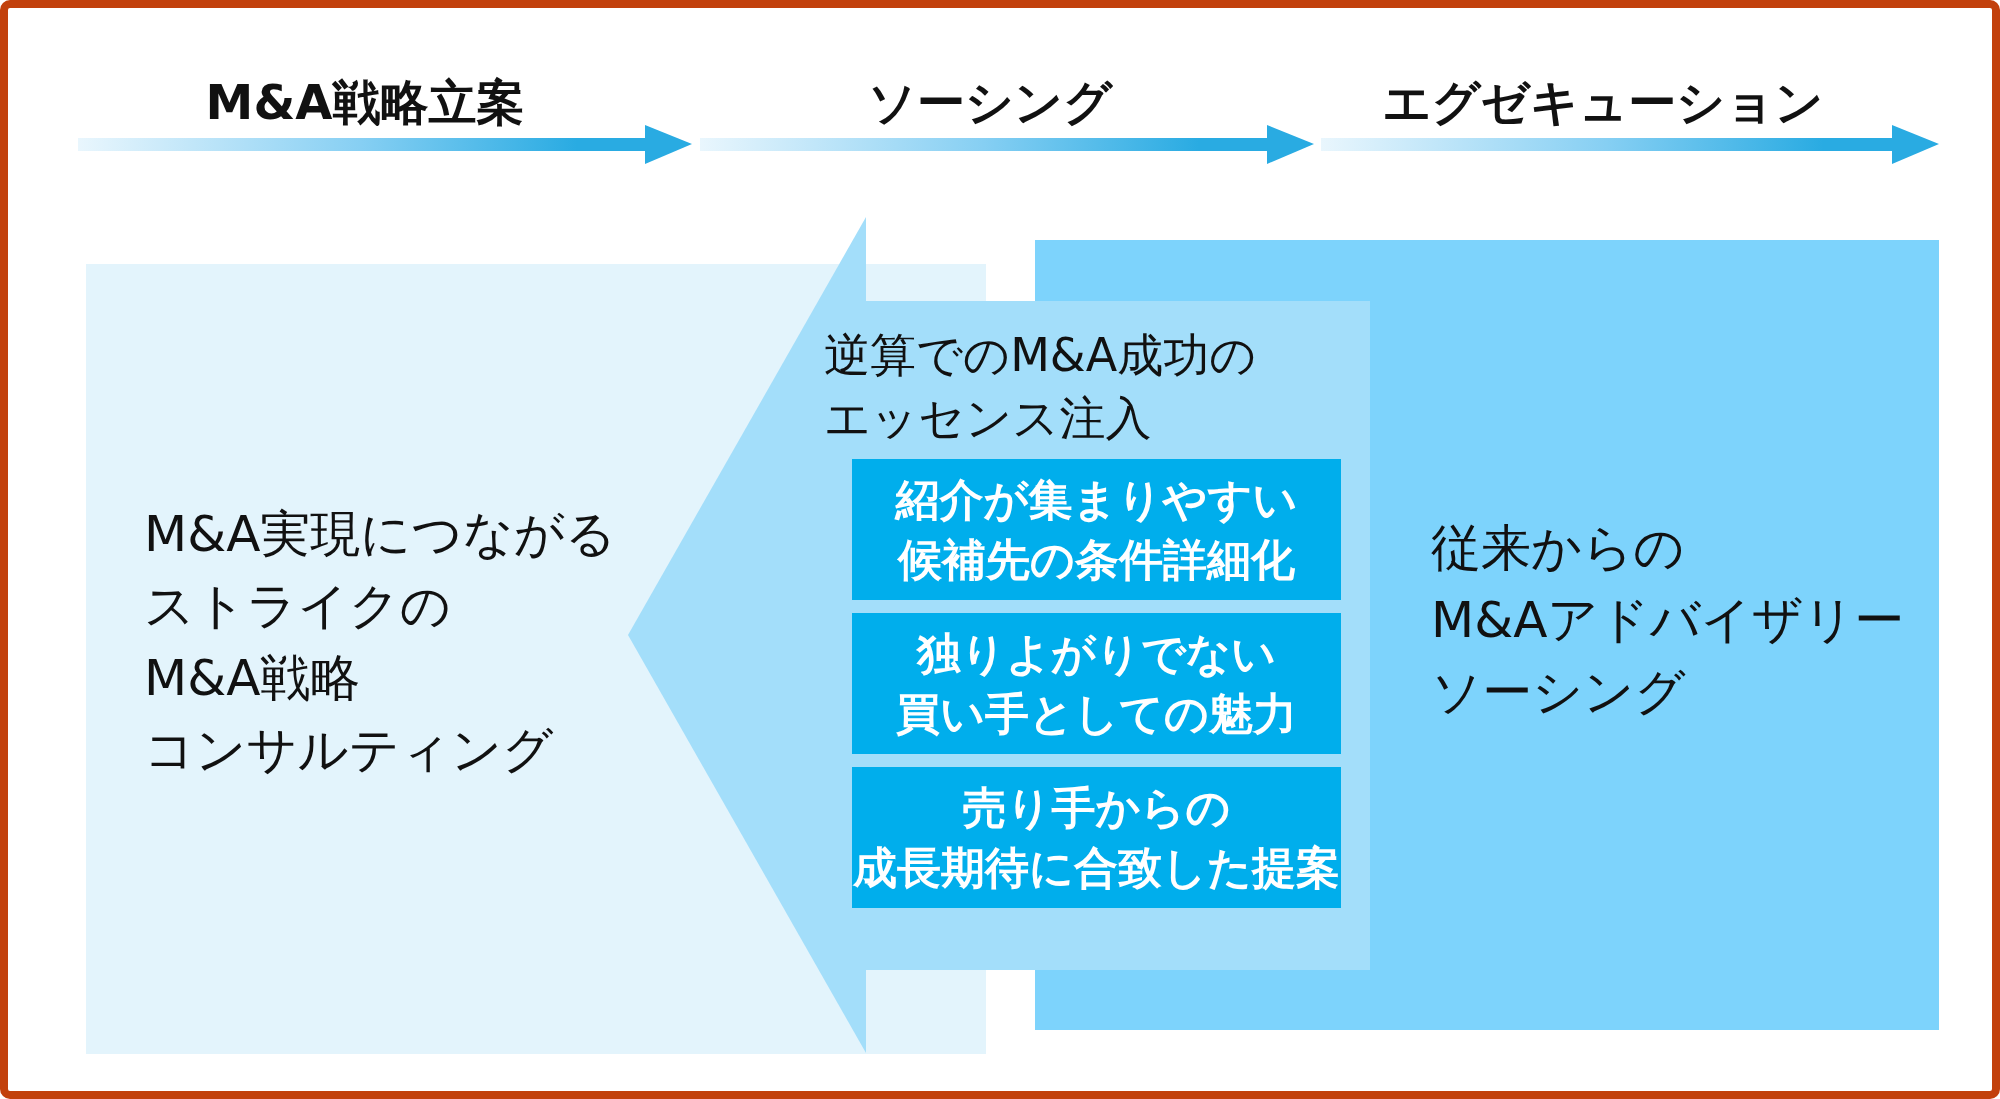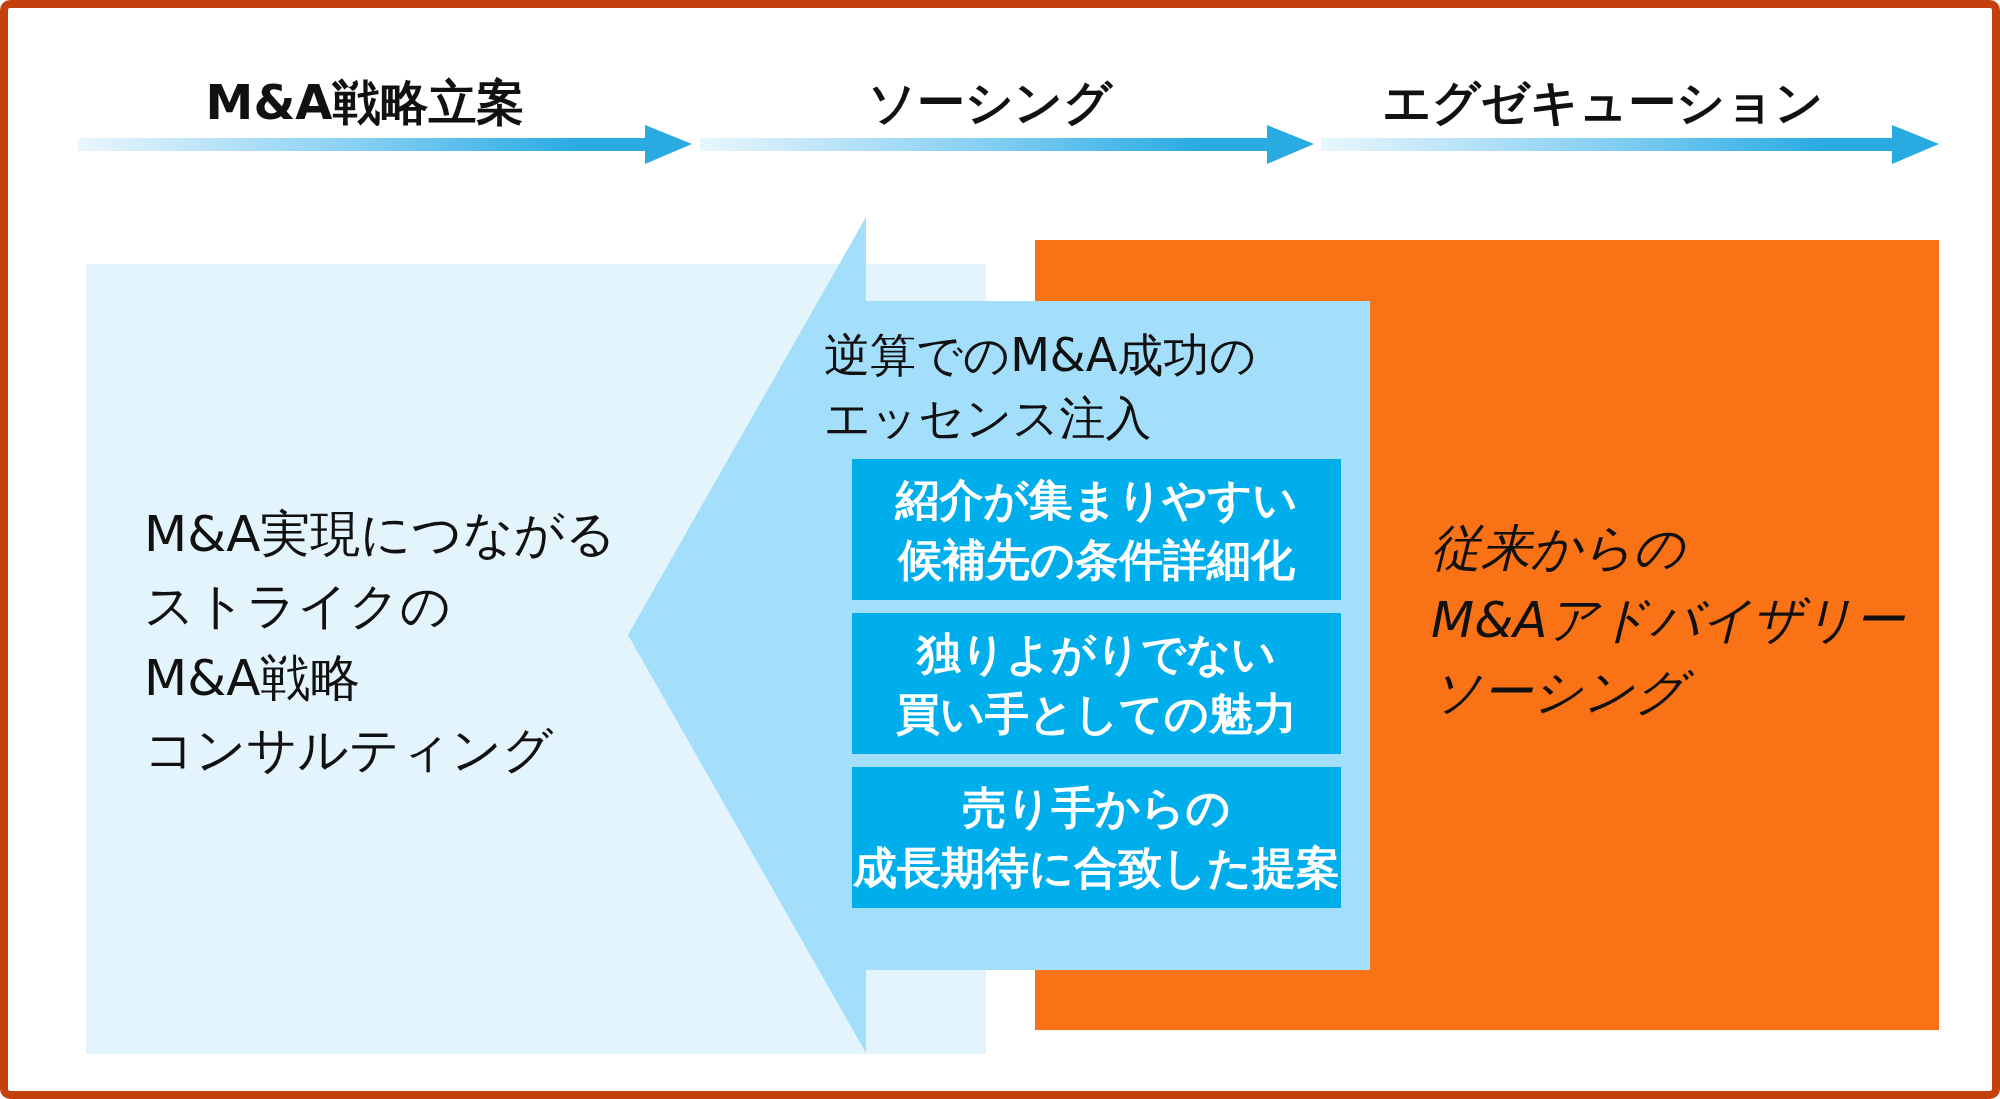--- a/index.html
+++ b/index.html
@@ -29,21 +29,21 @@
     position: absolute;
     left: 0; top: 0;
     width: 2000px; height: 1099px;
   }
   .panel {
     position: absolute;
     top: 232px;
     height: 790px;
   }
   .light-box { left: 78px;  width: 900px; background: #E3F4FC; margin-top: 24px; }
-  .gray-box  { left: 1027px; width: 904px; background: #f97316; font-style: italic; }
+  .gray-box  { left: 1027px; width: 904px; background: #7dd3fc; }
   .body-text {
     position: absolute;
     font-size: 50px;
     line-height: 72px;
     font-weight: 500;
     white-space: nowrap;
   }
   .strike-text { left: 58px;  top: 234px; }
   .conv-text   { left: 396px; top: 272px; }
   .ln { display: block; }

